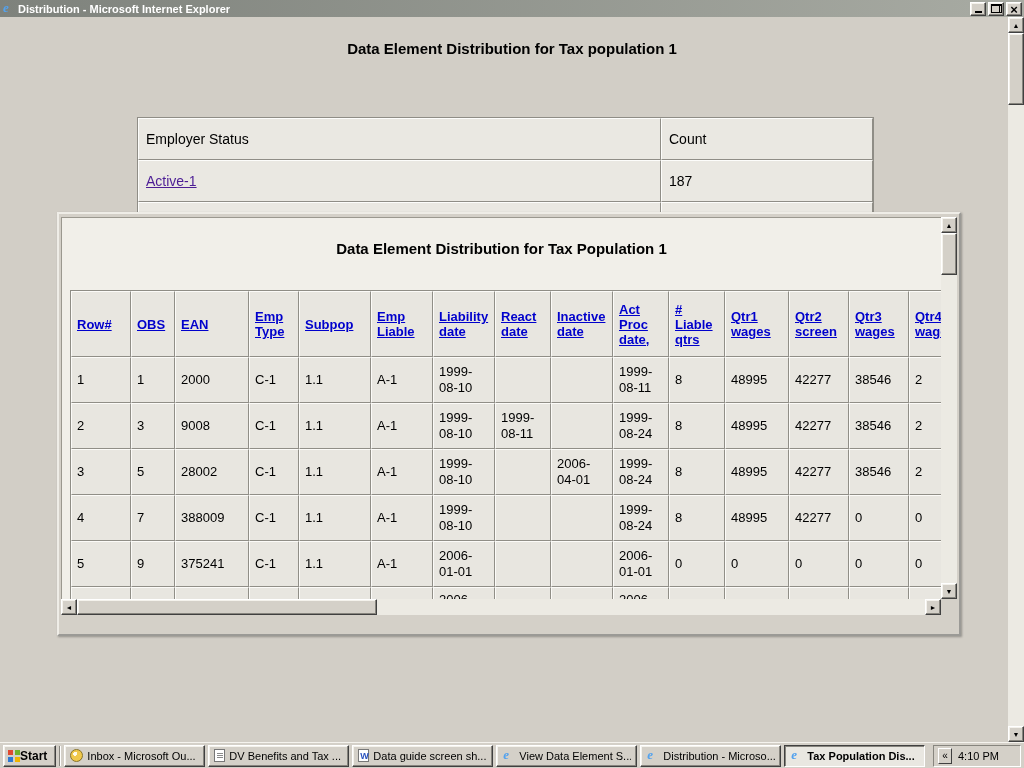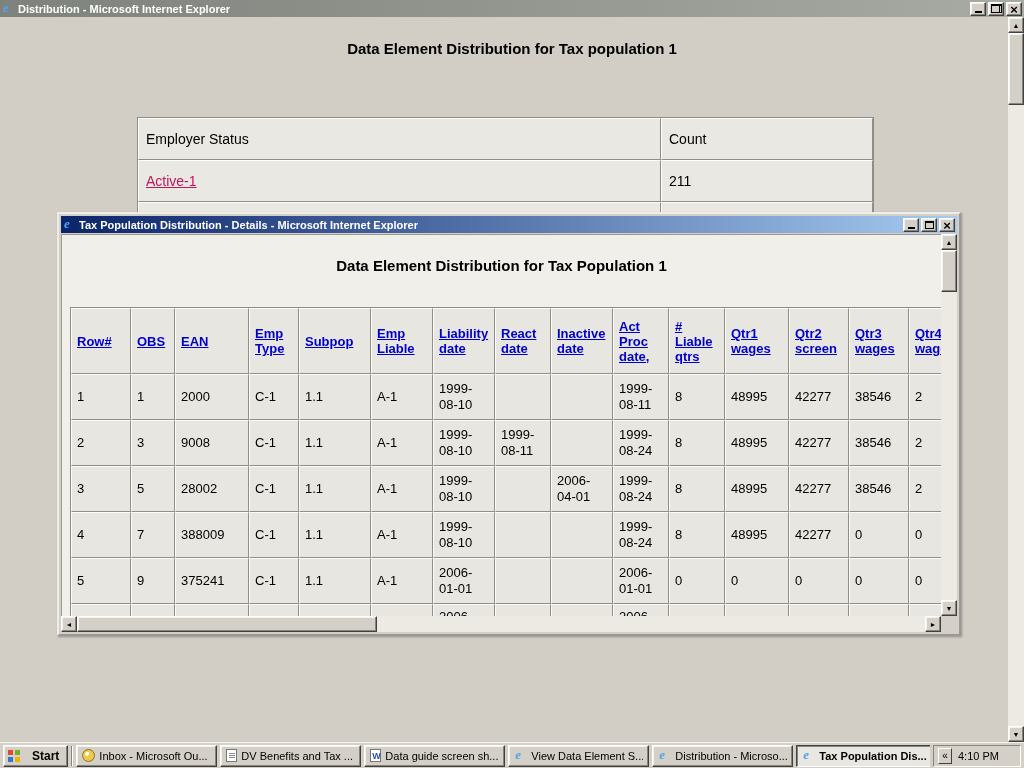--- a/index.html
+++ b/index.html
@@ -1,19 +1,19 @@
 <!DOCTYPE html>
 <html><head>
 <meta charset="utf-8">
 <style>
   html,body{margin:0;padding:0;}
   body{width:1024px;height:768px;overflow:hidden;position:relative;
        font-family:"Liberation Sans","DejaVu Sans",sans-serif;background:#d2cec6;}
   *{box-sizing:border-box;}
-  a{color:#be185d;}
+  a{color:#4c1d95;}
 
   
   .main-window{position:absolute;left:0;top:0;width:1024px;height:742px;background:#d2cec6;}
   .titlebar{height:17px;display:flex;align-items:center;gap:3px;padding:1px 2px;}
   .titlebar.inactive{background:linear-gradient(90deg,#7e827c,#a8aba3);}
   .titlebar.active{background:linear-gradient(90deg,#0a246a,#a6caf0);}
   .title-text{flex:1;color:#fff;font-size:11px;font-weight:bold;white-space:nowrap;overflow:hidden;}
   .win-btns{display:flex;gap:2px;}
   .wbtn{width:16px;height:14px;background:#d4d0c8;border:1px solid;border-color:#fff #404040 #404040 #fff;
         box-shadow:inset -1px -1px 0 #87857e,inset 1px 1px 0 #f4f2ec;
@@ -69,21 +69,21 @@
   .main-vscroll .sthumb{left:0;top:0;width:16px;height:72px;}
   .child-vscroll{right:0;top:0;height:382px;}
   .child-vscroll .sthumb{left:0;top:0;width:16px;height:42px;}
   .child-hscroll{left:0;bottom:0;width:880px;}
   .child-hscroll .sthumb{top:0;left:0;height:16px;width:300px;}
   .corner{position:absolute;right:0;bottom:0;width:16px;height:16px;background:#d4d0c8;}
 
   
   .taskbar{position:absolute;left:0;bottom:0;width:1024px;height:26px;background:#d4d0c8;
            border-top:1px solid #f5f3ee;display:flex;align-items:center;padding:0 3px;gap:3px;}
-  .start-btn{height:22px;padding:0 8px 0 4px;display:flex;align-items:center;gap:12px;background:#d4d0c8;
+  .start-btn{height:22px;padding:0 8px 0 4px;display:flex;align-items:center;gap:0;background:#d4d0c8;
              border:1px solid;border-color:#fff #404040 #404040 #fff;
              box-shadow:inset -1px -1px 0 #87857e,inset 1px 1px 0 #f4f2ec;font-weight:bold;font-size:12px;}
   .tb-sep{width:2px;height:20px;border-left:1px solid #87857e;border-right:1px solid #fff;}
   #task-buttons{display:flex;gap:3px;flex:1;overflow:hidden;}
   .task-btn{width:141px;flex:none;height:22px;display:flex;align-items:center;gap:4px;padding:0 5px;background:#d4d0c8;
             border:1px solid;border-color:#fff #404040 #404040 #fff;
             box-shadow:inset -1px -1px 0 #87857e,inset 1px 1px 0 #f4f2ec;font-size:11px;}
   .task-btn.active{border-color:#404040 #fff #fff #404040;box-shadow:inset 1px 1px 0 #87857e;background:#e9e7e1;font-weight:bold;}
   .task-label{white-space:nowrap;overflow:hidden;text-overflow:clip;}
   .tray{height:22px;min-width:88px;display:flex;align-items:center;gap:6px;padding:0 8px 0 4px;
@@ -134,54 +134,39 @@
         <col style="width:523px">
         <col style="width:212px">
       </colgroup>
     <tbody>
         <tr>
       <th>Employer Status</th>
       <th>Count</th>
     </tr>
     <tr>
       <td><a href="#">Active-1</a></td>
-      <td>211</td>
+      <td>187</td>
     </tr>
     <tr>
       <td><a href="#">Active-2</a></td>
       <td>188</td>
     </tr>
   </tbody>
     </table>
 
   <div class="scroll vscroll main-vscroll">
     <span class="sbtn ar-up"></span>
     <span class="strack">
         <span class="sthumb"></span>
       </span>
     <span class="sbtn ar-dn"></span>
   </div>
 </div>
 
 <div class="child-window">
-  <div class="titlebar active">
-    <span class="tico icon-ie"></span>
-    <span class="title-text">Tax Population Distribution - Details - Microsoft Internet Explorer</span>
-    <span class="win-btns">
-      <span class="wbtn">
-          <span class="g-min"></span>
-        </span>
-      <span class="wbtn c">
-          <span class="g-max"></span>
-        </span>
-      <span class="wbtn c">
-          <span class="g-close"></span>
-        </span>
-    </span>
-  </div>
 
   <div class="child-body">
     <div class="child-viewport">
       <div class="page-heading" style="top:22px;">Data Element Distribution for Tax Population 1</div>
 
       <table class="detail-table">
         <colgroup>
           <col style="width:60px">
             <col style="width:44px">
             <col style="width:74px">

